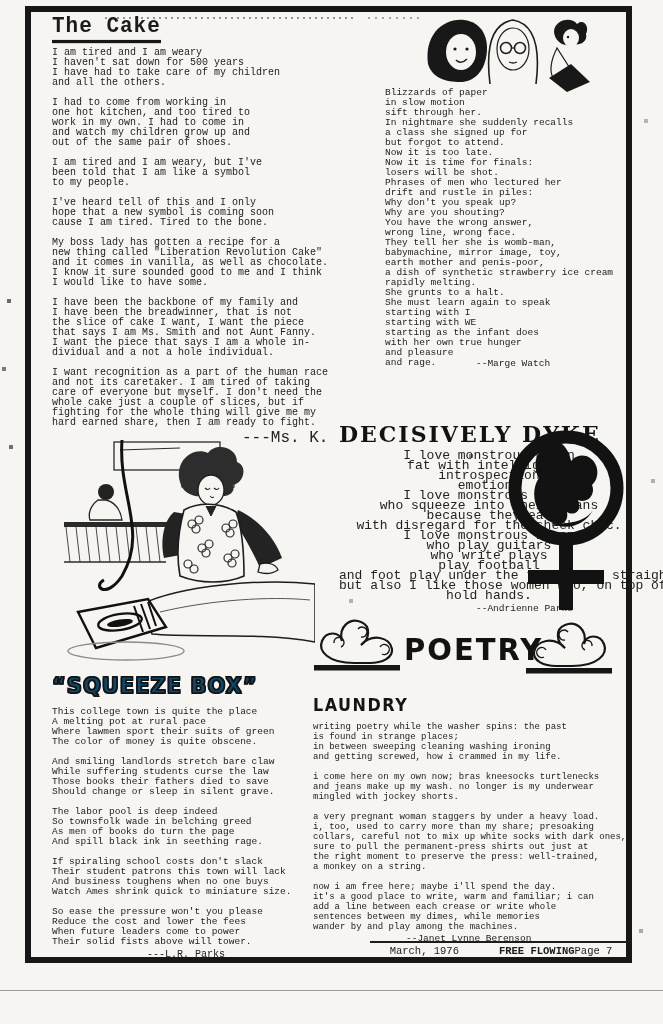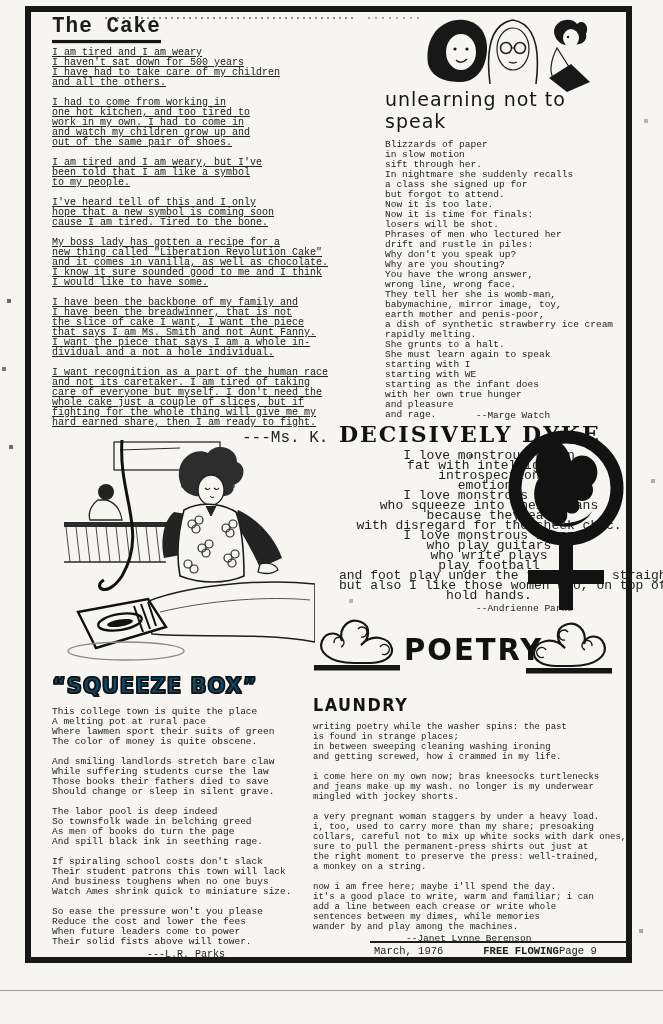--- a/index.html
+++ b/index.html
@@ -19,21 +19,21 @@
     color:#222;
   }
   .sig{color:#222;}
   
   .cake{left:52px;top:14px;width:300px;}
   .cake-title{
     display:inline-block;font-weight:700;font-size:21px;letter-spacing:1px;
     border-bottom:3px solid #171717;padding-bottom:1px;margin:0 0 7px 0;
     transform:scaleY(1.08);transform-origin:top left;
   }
-  .cake .poem-body{font-size:10px;line-height:10px;text-decoration:underline;}
+  .cake .poem-body{font-size:10px;line-height:10px;}
   .cake .sig{font-size:16px;margin:1px 0 0 190px;}
   
   .unlearn{left:385px;top:88px;width:245px;}
   .unlearn-title{
     font-family:"DejaVu Sans","Liberation Sans",sans-serif;font-weight:400;
     font-size:19px;letter-spacing:1px;margin:0 0 8px 0;color:#161616;
   }
   .unlearn .poem-body{font-size:9.5px;line-height:10px;}
   .unlearn .sig{font-size:9.5px;margin:-10px 0 0 91px;}
   
@@ -75,21 +75,21 @@
   .orn-left{left:314px;top:613px;}
   .orn-right{left:524px;top:616px;transform:scaleX(-1);}
   
   .faces-ill{position:absolute;left:420px;top:12px;width:178px;height:84px;}
   .iron-ill{position:absolute;left:30px;top:436px;width:285px;height:238px;}
   .symbol-ill{position:absolute;left:495px;top:424px;width:142px;height:198px;}
   
   .footer-rule{position:absolute;left:370px;top:941px;width:262px;height:2px;background:#1c1c1c;}
   .footer{
     position:absolute;left:374px;top:945px;width:254px;
-    display:flex;justify-content:flex-start;align-items:baseline;
+    display:flex;justify-content:center;align-items:baseline;
     font-size:10.5px;
   }
   .footer .pub{font-weight:700;margin-left:40px;}
   
   .dots-a{position:absolute;left:105px;top:17px;width:250px;height:2px;opacity:.55;
     background:repeating-linear-gradient(90deg,#444 0 2px,transparent 2px 6px);}
   .dots-b{position:absolute;left:368px;top:17px;width:55px;height:2px;opacity:.45;
     background:repeating-linear-gradient(90deg,#444 0 2px,transparent 2px 7px);}
   .edge-line{position:absolute;left:0;top:990px;width:663px;height:1px;background:#9a9a96;}
   .noise{position:absolute;left:0;top:0;width:2px;height:2px;background:transparent;
@@ -167,21 +167,20 @@
     <path d="M89,50 Q93,52 97,50" class="ink-stroke" stroke-width="1.3"></path>
     <path d="M134,20 C134,8 151,4 157,12 C163,6 170,14 166,22 C168,30 159,34 153,32 C145,36 135,30 134,20 Z" fill="#181818"></path>
     <ellipse cx="151" cy="26" rx="8" ry="9" fill="#f6f5f1"></ellipse>
     <circle cx="148" cy="25" r="1.2" fill="#181818"></circle>
     <path d="M137,36 C131,48 129,58 133,66 L151,58 Z" fill="#f6f5f1" stroke="#1d1d1d" stroke-width="1.2"></path>
     <path d="M129,66 L151,52 L170,70 L147,80 Z" fill="#181818"></path>
   </svg>
 </div>
 
 <section class="unlearn">
-  <h2 class="unlearn-title">unlearning not  to speak</h2>
   <div class="poem-body">Blizzards of paper
 in slow motion
 sift through her.
 In nightmare she suddenly recalls
 a class she signed up for
 but forgot to attend.
 Now it is too late.
 Now it is time for finals:
 losers will be shot.
 Phrases of men who lectured her
@@ -358,14 +357,14 @@
 add a line between each crease or write whole
 sentences between my dimes, while memories
 wander by and play among the machines.</div>
   <div class="sig">--Janet Lynne Berenson</div>
 </section>
 
 <div class="footer-rule"></div>
 <div class="footer">
   <span class="date">March, 1976</span>
   <span class="pub">FREE FLOWING</span>
-  <span class="pagenum">Page 9</span>
+  <span class="pagenum">Page 7</span>
 </div>
 
 </body></html>

